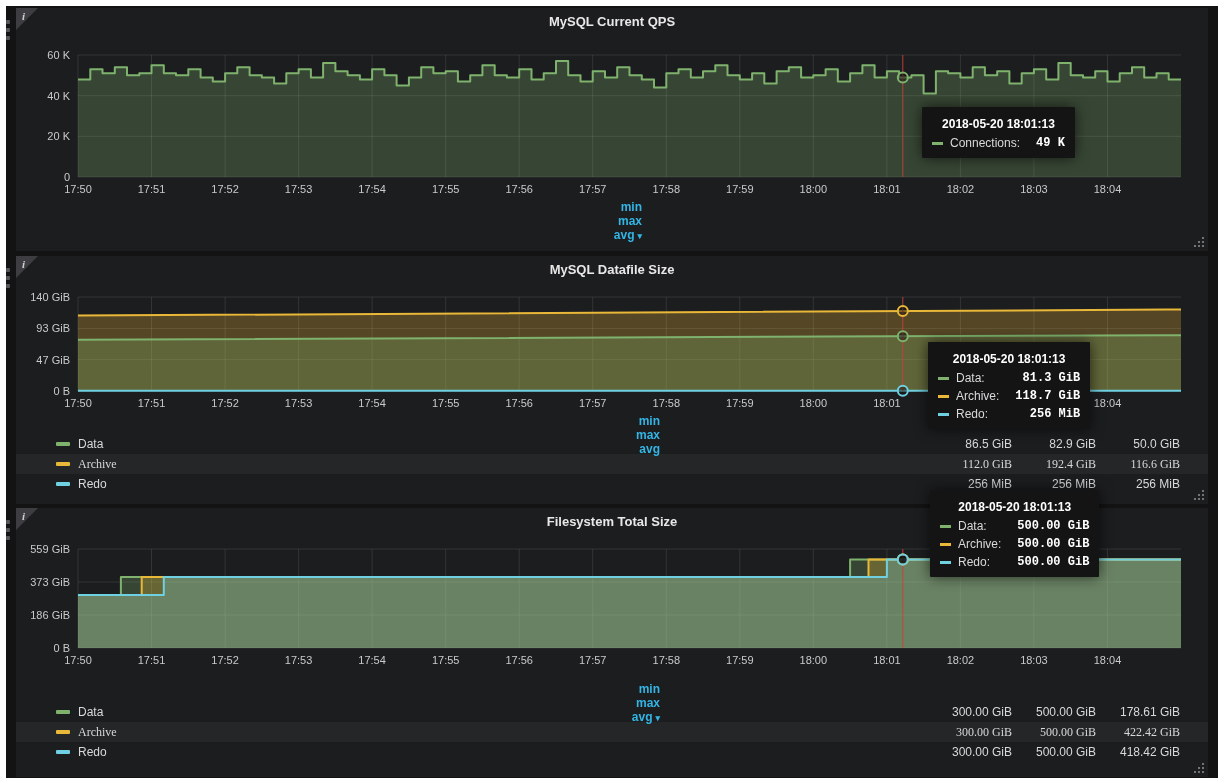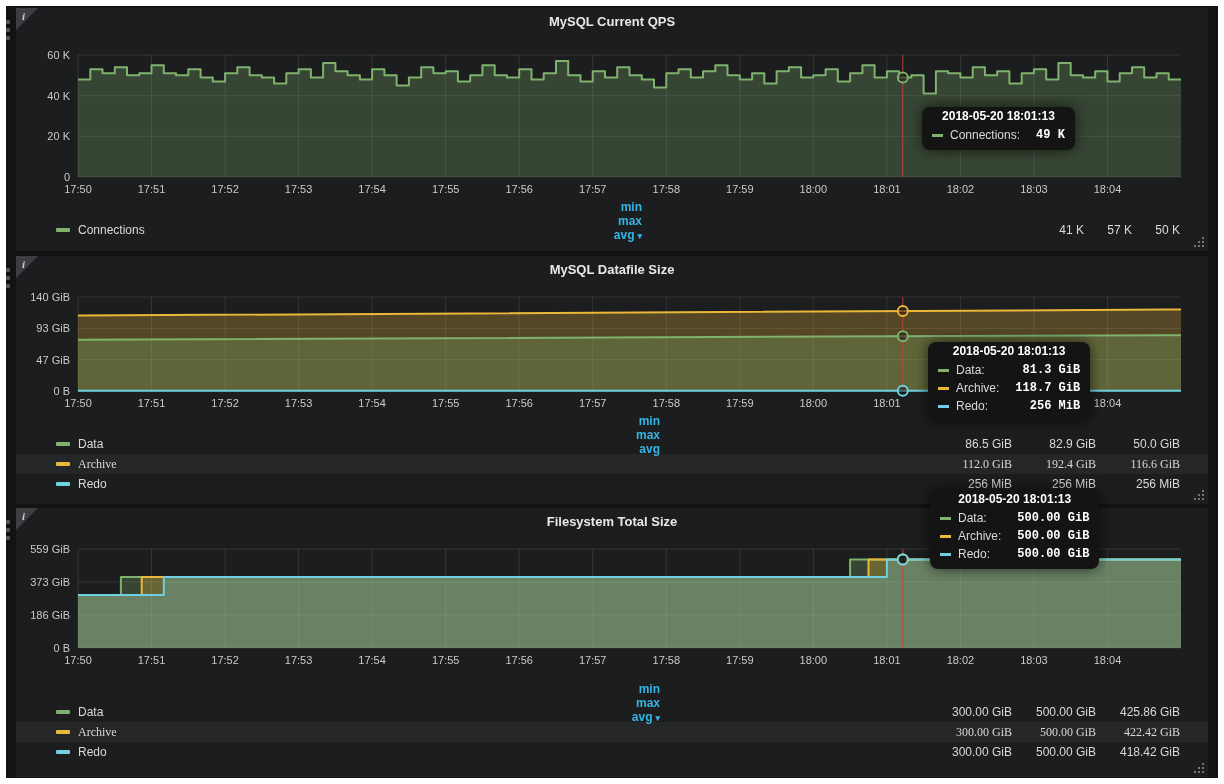--- a/index.html
+++ b/index.html
@@ -22,21 +22,21 @@
   .lheader{font-weight:bold;flex-direction:column;}
   .lheader .lcell{color:#33b5e5;}
   .lname{display:flex;align-items:center;margin-right:auto;color:#d8d9da;cursor:pointer;}
   .lcell{text-align:right;color:#d8d9da;}
   .ldash{display:inline-block;width:14px;height:4px;border-radius:1px;margin-right:8px;}
   .striped{background:rgba(255,255,255,0.045);font-family:Liberation Serif, serif;}
   .caret{font-size:9px;margin-left:3px;}
   .drag-dots{position:absolute;left:0;width:6px;display:flex;flex-direction:column;gap:4px;}
   .drag-dots i{width:4px;height:4px;background:#55565a;border-radius:1px;}
   .grip{position:absolute;right:3px;bottom:3px;opacity:.8;}
-  .tooltip{position:absolute;background:#141414;border-radius:8px;padding:2px 10px 8px 10px;
+  .tooltip{position:absolute;background:#141414;border-radius:1px;padding:10px 10px 8px 10px;
     color:#d8d9da;font-size:12px;z-index:20;box-shadow:0 0 14px rgba(0,0,0,.65);white-space:nowrap;}
   .tt-date{font-weight:bold;color:#ffffff;text-align:center;margin-bottom:5px;}
   .tt-row{display:flex;align-items:center;margin:4px 0 0 0;}
   .tt-dash{display:inline-block;width:11px;height:3px;margin-right:7px;}
   .tt-name{margin-right:auto;padding-right:16px;}
   .tt-val{font-weight:bold;color:#ffffff;font-family:Liberation Mono, monospace;}
 </style>
 </head>
 <body>
 
@@ -120,26 +120,20 @@
           </g>
         </svg>
       </div>
     <div class="legend">
         <div class="lrow lheader">
           <span class="lname"></span>
           <span class="lcell" style="width:48px">min</span>
           <span class="lcell" style="width:48px">max</span>
           <span class="lcell" style="width:48px">avg<span class="caret">▾</span></span>
         </div>
-        <div class="lrow">
-          <span class="lname"><span class="ldash" style="background:#7eb26d"></span>Connections</span>
-          <span class="lcell" style="width:48px">41 K</span>
-          <span class="lcell" style="width:48px">57 K</span>
-          <span class="lcell" style="width:48px">50 K</span>
-        </div>
       </div>
     <svg class="grip" width="11" height="11">
       <g fill="#8a8a8e">
           <rect x="8" y="0" width="2" height="2"></rect>
           <rect x="8" y="4" width="2" height="2"></rect>
           <rect x="4" y="4" width="2" height="2"></rect>
           <rect x="8" y="8" width="2" height="2"></rect>
           <rect x="4" y="8" width="2" height="2"></rect>
           <rect x="0" y="8" width="2" height="2"></rect>
         </g>
@@ -332,21 +326,21 @@
         <div class="lrow lheader">
           <span class="lname"></span>
           <span class="lcell" style="width:84px">min</span>
           <span class="lcell" style="width:84px">max</span>
           <span class="lcell" style="width:84px">avg<span class="caret">▾</span></span>
         </div>
         <div class="lrow">
           <span class="lname"><span class="ldash" style="background:#7eb26d"></span>Data</span>
           <span class="lcell" style="width:84px">300.00 GiB</span>
           <span class="lcell" style="width:84px">500.00 GiB</span>
-          <span class="lcell" style="width:84px">425.86 GiB</span>
+          <span class="lcell" style="width:84px">178.61 GiB</span>
         </div>
         <div class="lrow striped">
           <span class="lname"><span class="ldash" style="background:#eab839"></span>Archive</span>
           <span class="lcell" style="width:84px">300.00 GiB</span>
           <span class="lcell" style="width:84px">500.00 GiB</span>
           <span class="lcell" style="width:84px">422.42 GiB</span>
         </div>
         <div class="lrow">
           <span class="lname"><span class="ldash" style="background:#6ed0e0"></span>Redo</span>
           <span class="lcell" style="width:84px">300.00 GiB</span>

